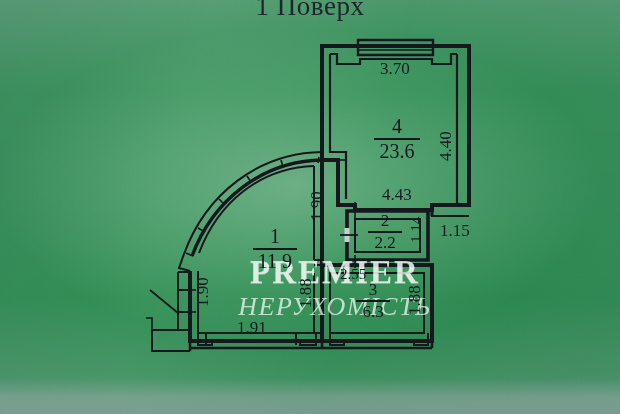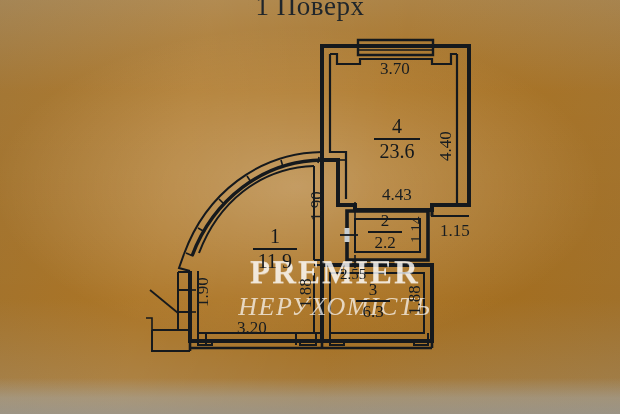--- a/index.html
+++ b/index.html
@@ -4,21 +4,21 @@
 <style>
   html, body {
     margin: 0;
     padding: 0;
     background: #c7ced2;
   }
   #page {
     position: relative;
     width: 620px;
     height: 414px;
-    background: #a16207;
+    background: #15803d;
     overflow: hidden;
     font-family: "Liberation Serif", serif;
   }
   
   #paper-texture {
     position: absolute;
     inset: 0;
     background:
       radial-gradient(ellipse 70% 55% at 48% 45%, rgba(255,255,255,0.30), rgba(255,255,255,0) 70%),
       linear-gradient(103deg, rgba(150,160,168,0.22) 0%, rgba(255,255,255,0.10) 30%, rgba(255,255,255,0.04) 58%, rgba(150,160,168,0.20) 100%),
@@ -245,21 +245,21 @@
   <div class="dim" style="left:440px; top:221px;">1.15</div>
 
   <div class="dim" style="left:382px; top:185px;">4.43</div>
 
   <div class="dim vert small" style="left:396px; top:221px; width:40px; text-align:center;">1.14</div>
 
   <div class="dim small" style="left:340px; top:266px;">2.55</div>
 
   <div class="dim vert" style="left:393px; top:290px; width:44px; text-align:center;">1.88</div>
 
-  <div class="dim" style="left:237px; top:318px;">3.20</div>
+  <div class="dim" style="left:237px; top:318px;">1.91</div>
 
   <div class="dim vert" style="left:181px; top:282px; width:44px; text-align:center;">1.90</div>
 
   <div class="dim vert" style="left:295px; top:196px; width:44px; text-align:center;">1.90</div>
 
   <div class="dim vert" style="left:284px; top:283px; width:44px; text-align:center;">1.88</div>
 
   <div id="bottom-edge"></div>
 </div>
 

